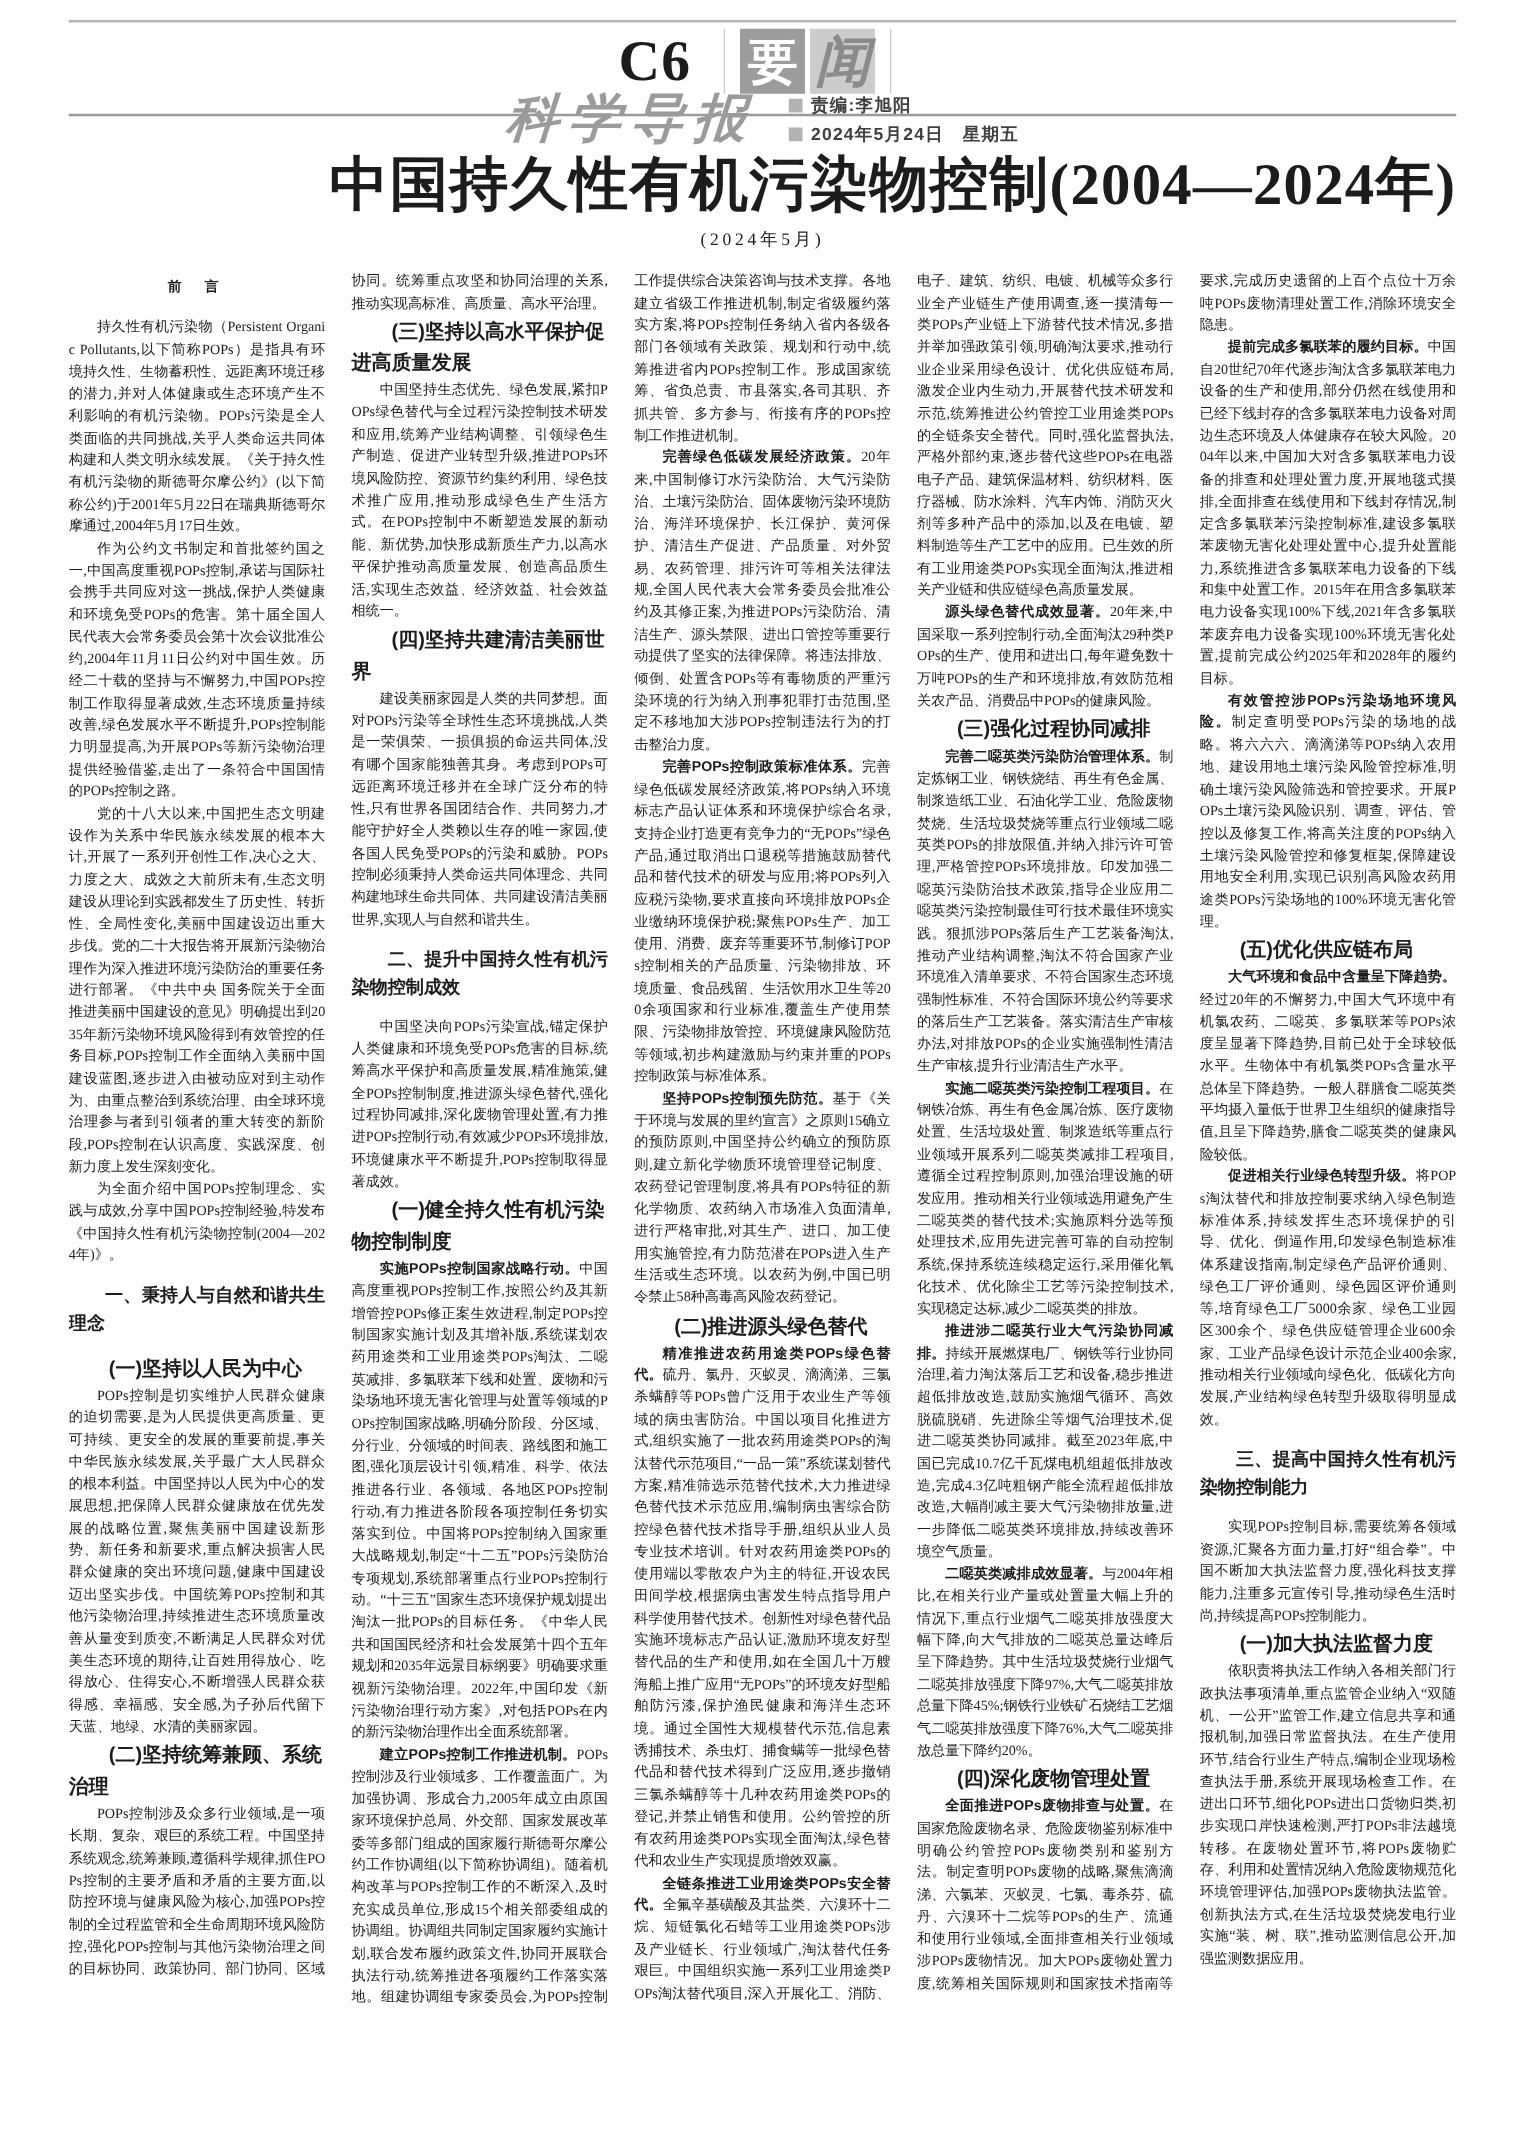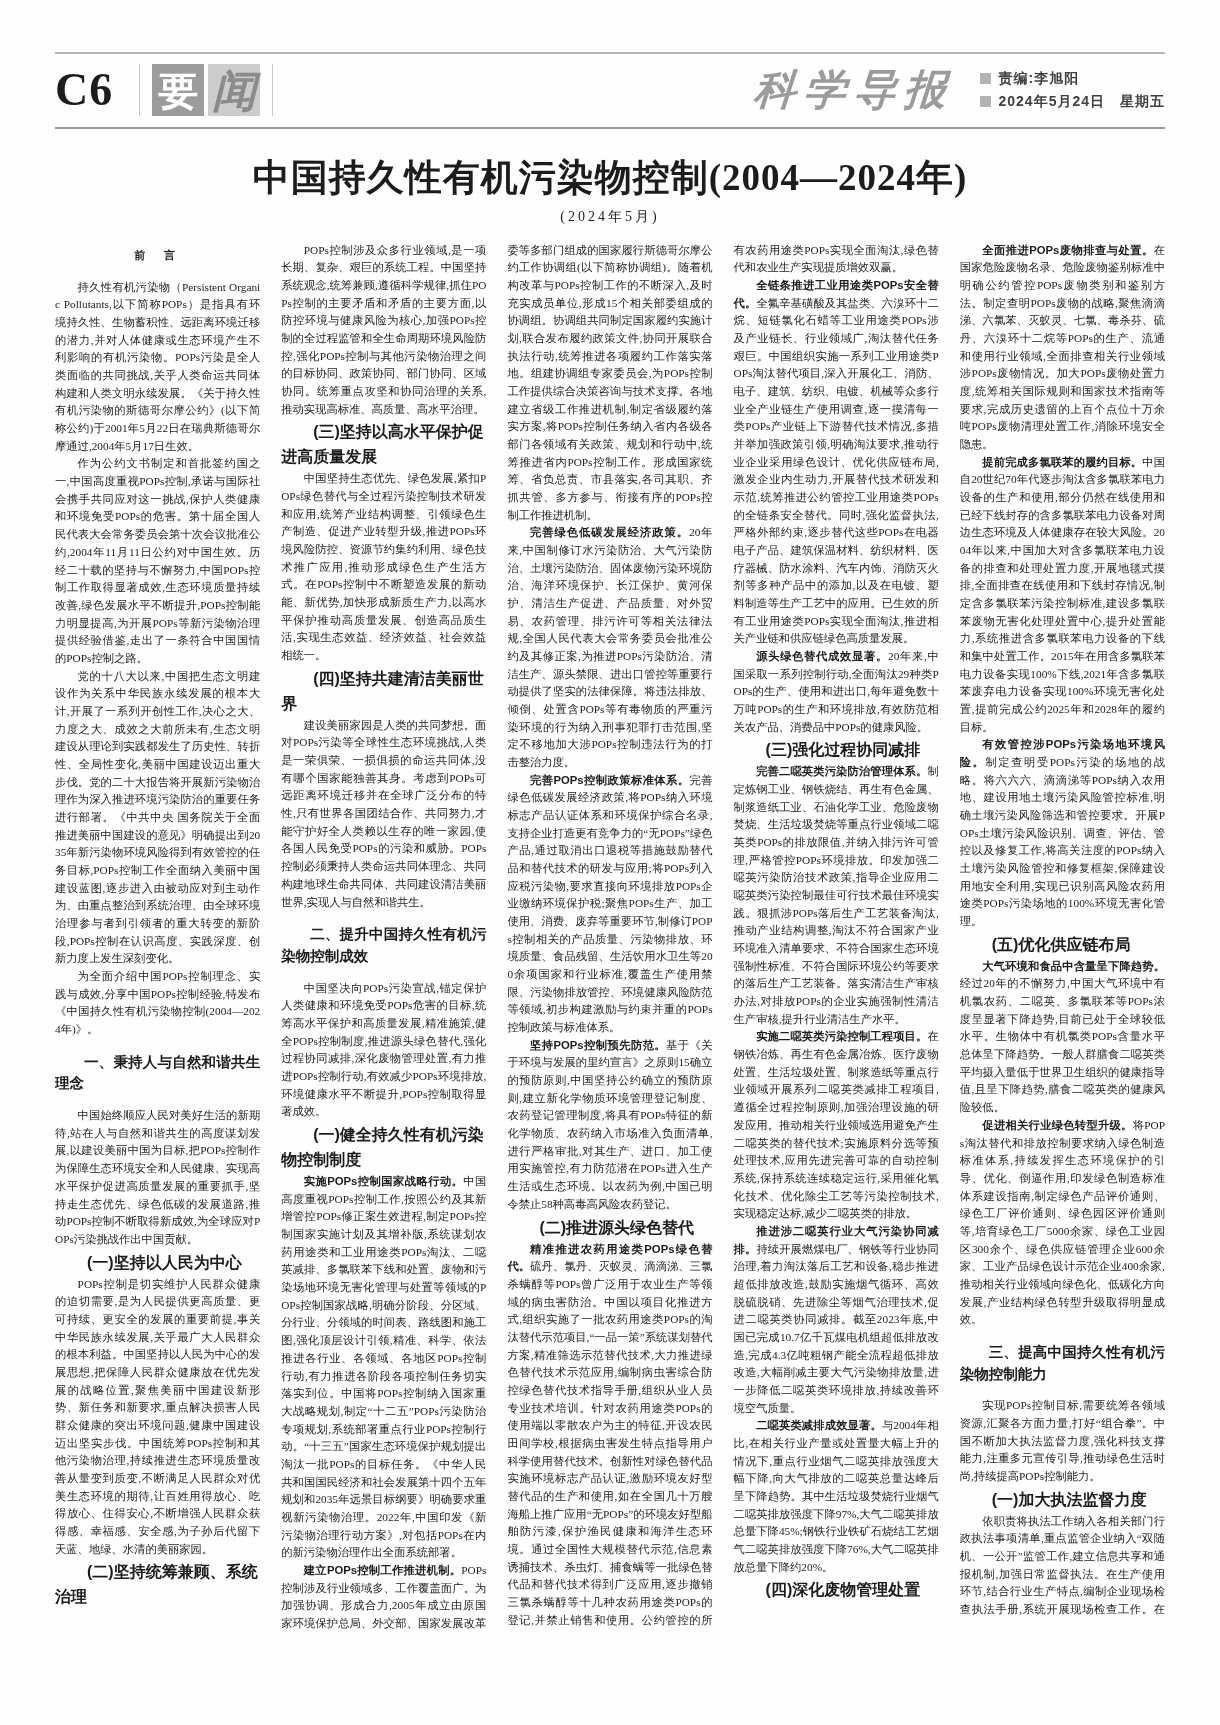--- a/index.html
+++ b/index.html
@@ -3,23 +3,23 @@
 <meta charset="utf-8">
 <style>
   html,body{margin:0;padding:0;background:#ffffff;}
   .page{
     position:relative;width:1220px;height:1725px;margin:0 auto;
     background:#fefefe;box-sizing:border-box;padding:0 55px;
     font-family:"Liberation Serif","DejaVu Serif",serif;color:#1c1c1c;overflow:hidden;
   }
   
   .topbar{
-    margin-top:52px;border-top:2px solid #b5b5b5;border-bottom:2px solid #9a9a9a;
+    margin-top:16px;border-top:2px solid #b5b5b5;border-bottom:2px solid #9a9a9a;
     display:flex;justify-content:space-between;align-items:center;
-    padding:5px 0 6px;height:62px;box-sizing:content-box;
+    padding:5px 0 6px;height:62px;box-sizing:content-box;flex-direction:column;
   }
   .hdr-left{display:flex;align-items:center;}
   .edition{
     font-family:"Liberation Serif","DejaVu Serif",serif;
     font-size:46px;font-weight:bold;letter-spacing:1px;margin-right:14px;line-height:1;
   }
   .vdiv{width:1px;height:52px;background:#c9c9c9;margin:0 12px;}
   .badge-row{display:flex;align-items:center;}
   .badge{
     width:52px;height:52px;text-align:center;line-height:54px;
@@ -34,21 +34,21 @@
     letter-spacing:8px;line-height:1;transform:skewX(-4deg);white-space:nowrap;
   }
   .hdr-info{display:flex;flex-direction:column;gap:5px;}
   .info-line{
     font-family:"Liberation Sans","DejaVu Sans",sans-serif;
     font-size:14px;font-weight:bold;color:#404040;white-space:nowrap;letter-spacing:1px;
   }
   .sq{display:inline-block;width:11px;height:11px;background:#b3b3b3;margin-right:7px;vertical-align:-1px;}
   
   .main-title{
-    text-align:center;font-size:37px;font-weight:600;letter-spacing:1px;
+    text-align:right;font-size:47px;font-weight:600;letter-spacing:1px;
     margin:28px 0 8px;line-height:1.15;white-space:nowrap;
   }
   .subtitle{text-align:center;font-size:14px;letter-spacing:3px;margin-bottom:16px;}
   
   .columns{
     height:1392px;overflow:hidden;
     column-count:5;column-gap:21px;column-fill:auto;
     text-align:justify;font-size:11.3px;line-height:1.565;
   }
   .columns p{margin:0;text-indent:2em;word-break:break-all;}
@@ -95,21 +95,20 @@
   <h1 class="main-title">中国持久性有机污染物控制(2004—2024年)</h1>
   <div class="subtitle">(2024年5月)</div>
 
   <div class="columns">
       <h3 class="center-head">前  言</h3>
       <p>持久性有机污染物（Persistent Organic Pollutants,以下简称POPs）是指具有环境持久性、生物蓄积性、远距离环境迁移的潜力,并对人体健康或生态环境产生不利影响的有机污染物。POPs污染是全人类面临的共同挑战,关乎人类命运共同体构建和人类文明永续发展。《关于持久性有机污染物的斯德哥尔摩公约》(以下简称公约)于2001年5月22日在瑞典斯德哥尔摩通过,2004年5月17日生效。</p>
       <p>作为公约文书制定和首批签约国之一,中国高度重视POPs控制,承诺与国际社会携手共同应对这一挑战,保护人类健康和环境免受POPs的危害。第十届全国人民代表大会常务委员会第十次会议批准公约,2004年11月11日公约对中国生效。历经二十载的坚持与不懈努力,中国POPs控制工作取得显著成效,生态环境质量持续改善,绿色发展水平不断提升,POPs控制能力明显提高,为开展POPs等新污染物治理提供经验借鉴,走出了一条符合中国国情的POPs控制之路。</p>
       <p>党的十八大以来,中国把生态文明建设作为关系中华民族永续发展的根本大计,开展了一系列开创性工作,决心之大、力度之大、成效之大前所未有,生态文明建设从理论到实践都发生了历史性、转折性、全局性变化,美丽中国建设迈出重大步伐。党的二十大报告将开展新污染物治理作为深入推进环境污染防治的重要任务进行部署。《中共中央 国务院关于全面推进美丽中国建设的意见》明确提出到2035年新污染物环境风险得到有效管控的任务目标,POPs控制工作全面纳入美丽中国建设蓝图,逐步进入由被动应对到主动作为、由重点整治到系统治理、由全球环境治理参与者到引领者的重大转变的新阶段,POPs控制在认识高度、实践深度、创新力度上发生深刻变化。</p>
       <p>为全面介绍中国POPs控制理念、实践与成效,分享中国POPs控制经验,特发布《中国持久性有机污染物控制(2004—2024年)》。</p>
       <h2 class="section-head">一、秉持人与自然和谐共生理念</h2>
-      <p>中国始终顺应人民对美好生活的新期待,站在人与自然和谐共生的高度谋划发展,以建设美丽中国为目标,把POPs控制作为保障生态环境安全和人民健康、实现高水平保护促进高质量发展的重要抓手,坚持走生态优先、绿色低碳的发展道路,推动POPs控制不断取得新成效,为全球应对POPs污染挑战作出中国贡献。</p>
       <h4 class="sub-head">(一)坚持以人民为中心</h4>
       <p>POPs控制是切实维护人民群众健康的迫切需要,是为人民提供更高质量、更可持续、更安全的发展的重要前提,事关中华民族永续发展,关乎最广大人民群众的根本利益。中国坚持以人民为中心的发展思想,把保障人民群众健康放在优先发展的战略位置,聚焦美丽中国建设新形势、新任务和新要求,重点解决损害人民群众健康的突出环境问题,健康中国建设迈出坚实步伐。中国统筹POPs控制和其他污染物治理,持续推进生态环境质量改善从量变到质变,不断满足人民群众对优美生态环境的期待,让百姓用得放心、吃得放心、住得安心,不断增强人民群众获得感、幸福感、安全感,为子孙后代留下天蓝、地绿、水清的美丽家园。</p>
       <h4 class="sub-head">(二)坚持统筹兼顾、系统治理</h4>
       <p>POPs控制涉及众多行业领域,是一项长期、复杂、艰巨的系统工程。中国坚持系统观念,统筹兼顾,遵循科学规律,抓住POPs控制的主要矛盾和矛盾的主要方面,以防控环境与健康风险为核心,加强POPs控制的全过程监管和全生命周期环境风险防控,强化POPs控制与其他污染物治理之间的目标协同、政策协同、部门协同、区域协同。统筹重点攻坚和协同治理的关系,推动实现高标准、高质量、高水平治理。</p>
       <h4 class="sub-head">(三)坚持以高水平保护促进高质量发展</h4>
       <p>中国坚持生态优先、绿色发展,紧扣POPs绿色替代与全过程污染控制技术研发和应用,统筹产业结构调整、引领绿色生产制造、促进产业转型升级,推进POPs环境风险防控、资源节约集约利用、绿色技术推广应用,推动形成绿色生产生活方式。在POPs控制中不断塑造发展的新动能、新优势,加快形成新质生产力,以高水平保护推动高质量发展、创造高品质生活,实现生态效益、经济效益、社会效益相统一。</p>
       <h4 class="sub-head">(四)坚持共建清洁美丽世界</h4>
       <p>建设美丽家园是人类的共同梦想。面对POPs污染等全球性生态环境挑战,人类是一荣俱荣、一损俱损的命运共同体,没有哪个国家能独善其身。考虑到POPs可远距离环境迁移并在全球广泛分布的特性,只有世界各国团结合作、共同努力,才能守护好全人类赖以生存的唯一家园,使各国人民免受POPs的污染和威胁。POPs控制必须秉持人类命运共同体理念、共同构建地球生命共同体、共同建设清洁美丽世界,实现人与自然和谐共生。</p>
       <h2 class="section-head">二、提升中国持久性有机污染物控制成效</h2>
       <p>中国坚决向POPs污染宣战,锚定保护人类健康和环境免受POPs危害的目标,统筹高水平保护和高质量发展,精准施策,健全POPs控制制度,推进源头绿色替代,强化过程协同减排,深化废物管理处置,有力推进POPs控制行动,有效减少POPs环境排放,环境健康水平不断提升,POPs控制取得显著成效。</p>

